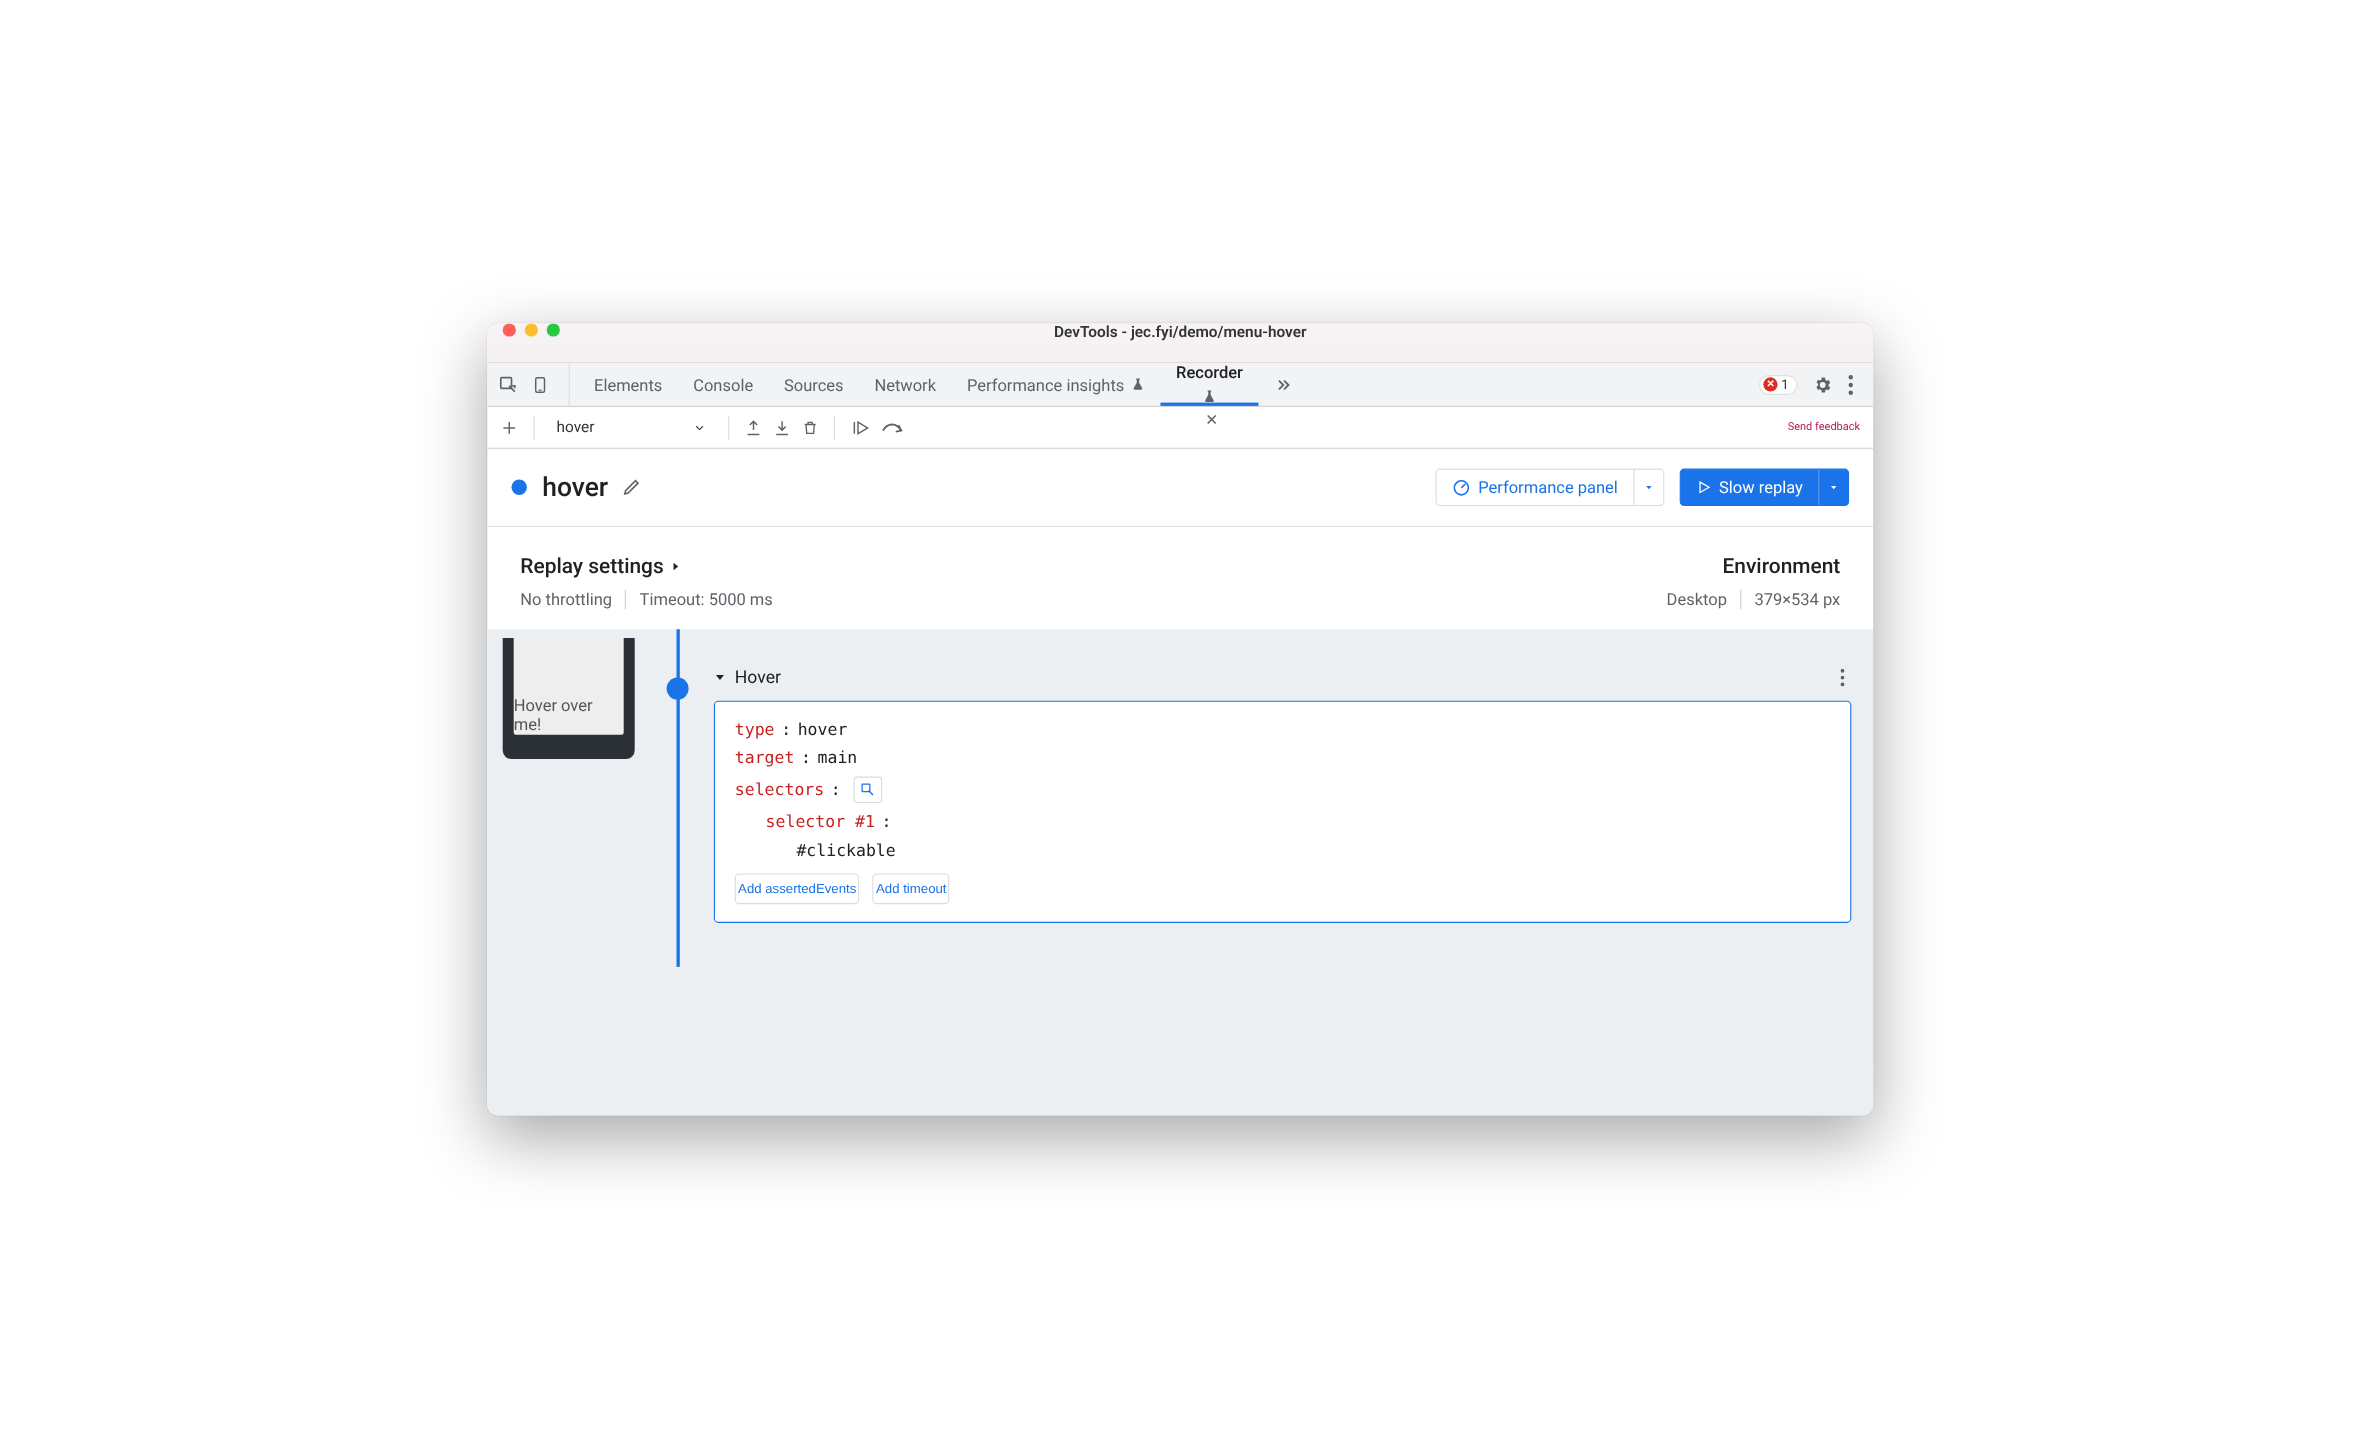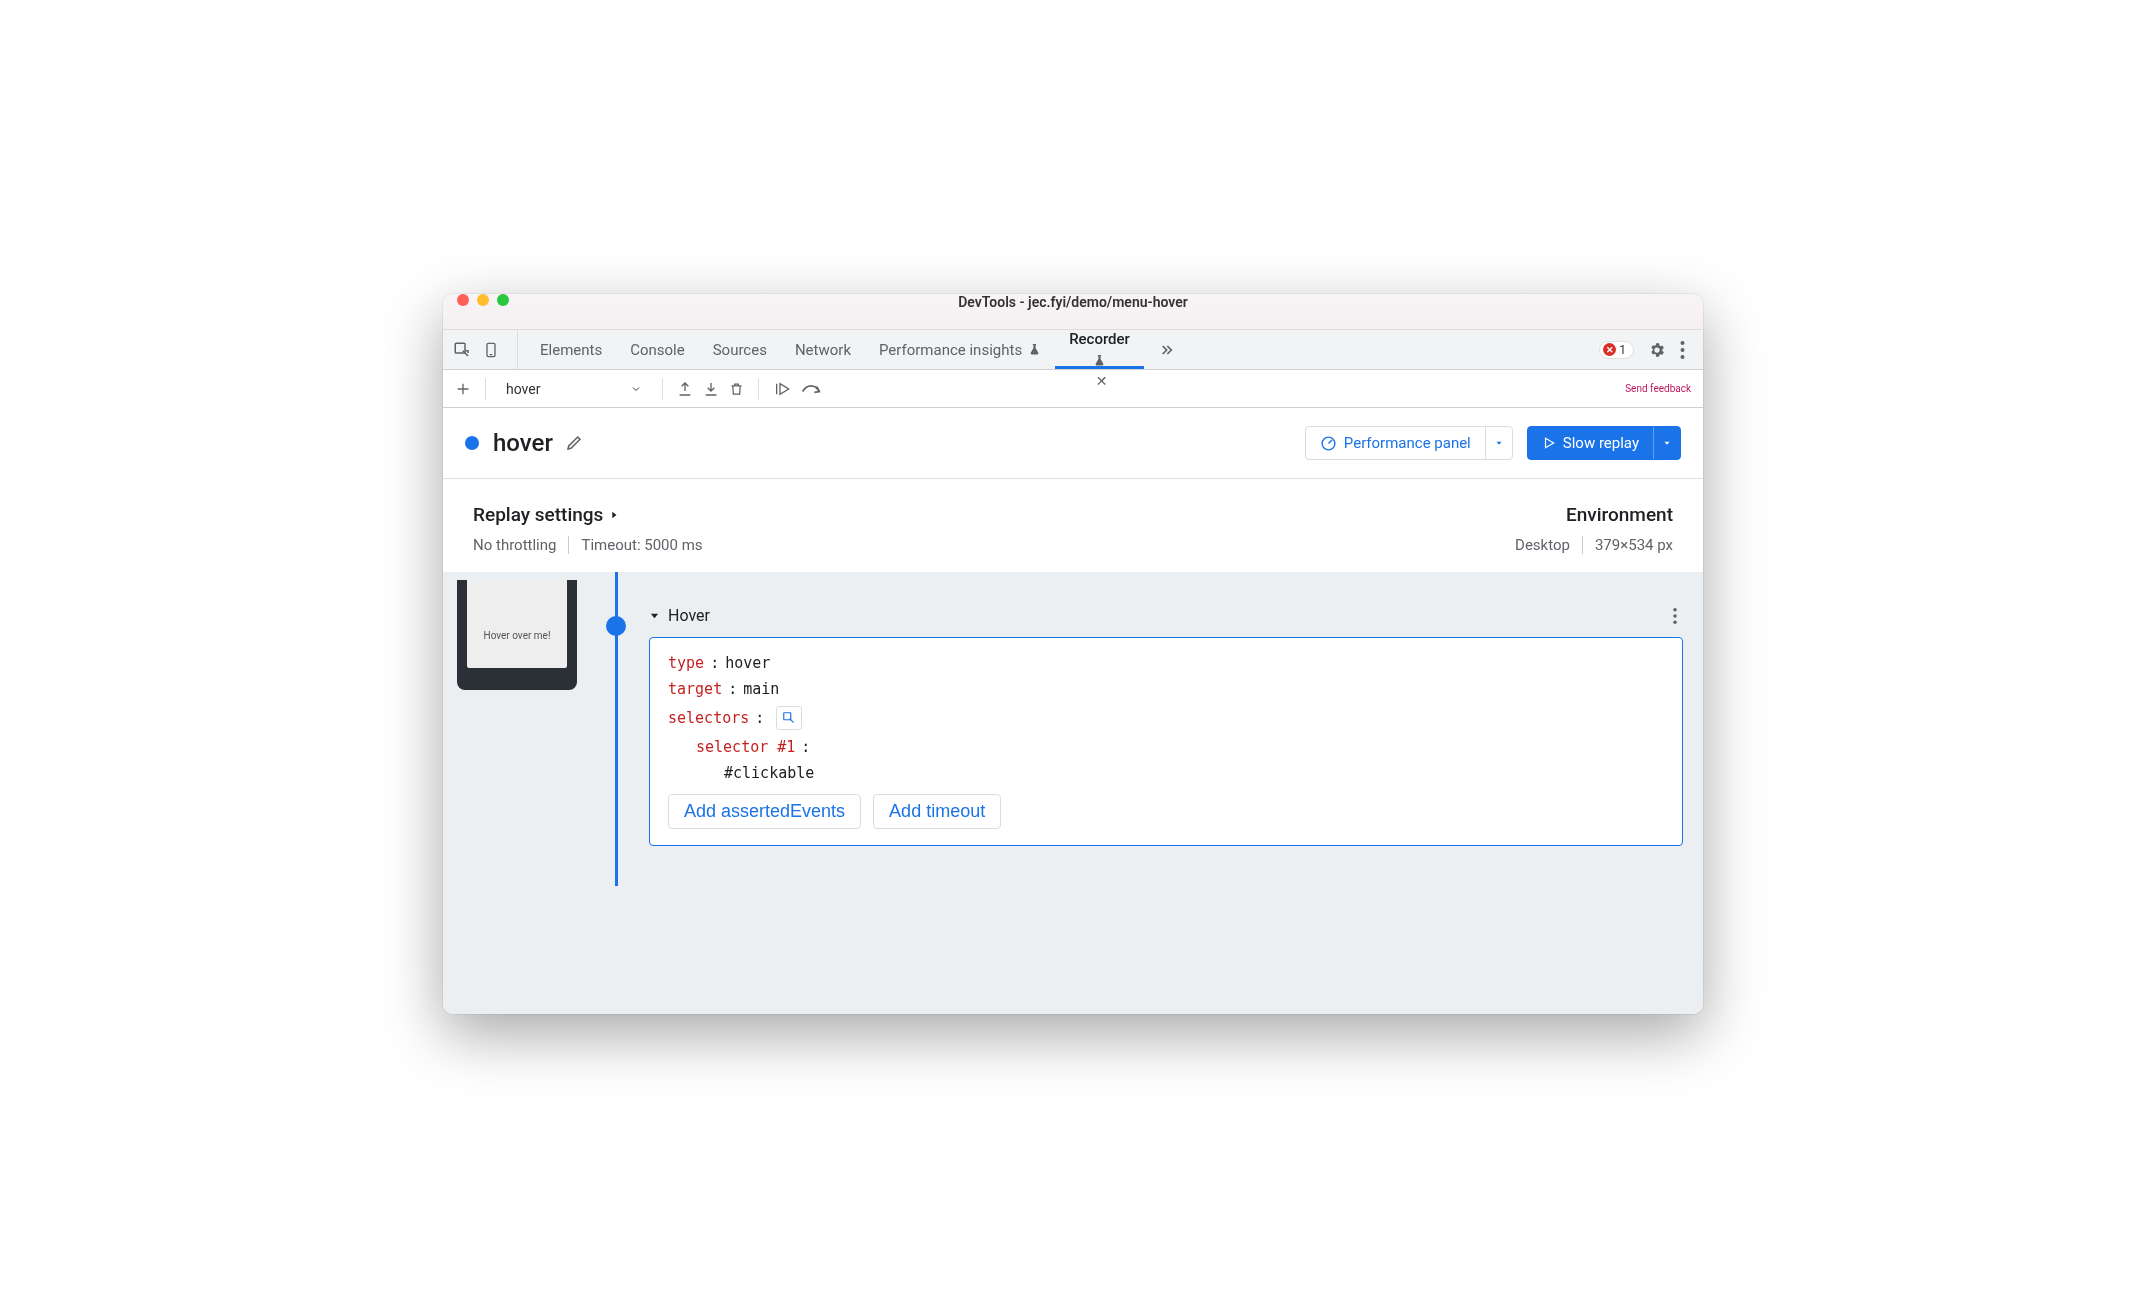--- a/index.html
+++ b/index.html
@@ -44,39 +44,39 @@
 .settings-row { display: flex; padding: 24px 30px 18px; }
 .settings-col { display: flex; flex-direction: column; gap: 10px; }
 .settings-col.right { margin-left: auto; text-align: right; }
 .settings-title { font-size: 19px; font-weight: 500; color: #202124; display: flex; align-items: center; gap: 6px; }
 .settings-sub { font-size: 15px; color: #5f6368; display: flex; gap: 12px; align-items: center; }
 .vsep { width: 1px; height: 18px; background: #ccc; }
 
 .canvas { background: #eceff1; flex: 1; display: flex; align-items: flex-start; padding: 8px 0 0 8px; overflow: hidden; }
 .thumb { width: 120px; margin-left: 6px; margin-top: 0; }
 .thumb-inner { width: 120px; height: 110px; background: #2b3037; border-radius: 0 0 8px 8px; padding: 0 10px 10px; display: flex; align-items: flex-start; justify-content: center; }
-.thumb-page { width: 100%; height: 88px; background: #eee; display: flex; align-items: center; justify-content: center; padding-top: 22px; font-size: 10px; color: #555; border-radius: 0 0 2px 2px; }
+.thumb-page { width: 100%; height: 88px; background: #eee; display: flex; align-items: flex-end; justify-content: center; padding-top: 22px; font-size: 15px; color: #555; border-radius: 0 0 2px 2px; }
 
 .timeline { margin-left: 28px; position: relative; flex: 1; }
 .timeline-line { position: absolute; left: 10px; top: -10px; bottom: -40px; width: 3px; background: #1a73e8; }
 .step-marker { position: absolute; left: 1px; top: 36px; width: 20px; height: 20px; background: #1a73e8; border-radius: 50%; }
 
 .step { margin-left: 44px; margin-right: 20px; margin-top: 26px; }
 .step-header { display: flex; align-items: center; gap: 8px; font-size: 16px; color: #202124; margin-bottom: 12px; }
 .step-header .menu-icon { margin-left: auto; margin-right: 6px; color: #5f6368; }
 
 .step-body { border: 1px solid #1a73e8; background: #fff; border-radius: 4px; padding: 16px 18px; font-family: ui-monospace, "SF Mono", Menlo, Consolas, monospace; font-size: 15px; color: #202124; text-align: right; }
 .step-body .line { margin-bottom: 8px; display: flex; align-items: center; gap: 6px; flex-wrap: wrap; }
 .step-body .k { color: #c5221f; }
 .step-body .indent1 { padding-left: 28px; }
 .step-body .indent2 { padding-left: 56px; }
 .picker-btn { width: 26px; height: 24px; border: 1px solid #dadce0; border-radius: 3px; display: inline-flex; align-items: center; justify-content: center; color: #1a73e8; cursor: pointer; margin-left: 6px; }
 
 .step-actions { display: flex; gap: 12px; margin-top: 12px; font-family: -apple-system, sans-serif; }
-.chip-btn { border: 1px solid #dadce0; border-radius: 4px; padding: 6px 15px; color: #1a73e8; font-size: 18px; cursor: pointer; background: #fff; }
+.chip-btn { border: 1px solid #dadce0; border-radius: 4px; padding: 6px 2px; color: #1a73e8; font-size: 12px; cursor: pointer; background: #fff; }
 
 .err-badge { display: inline-flex; align-items: center; gap: 3px; background: #fff; border: 1px solid #e0e0e0; border-radius: 10px; padding: 1px 7px 1px 3px; font-size: 12px; color: #333; }
 .err-badge .circle { width: 13px; height: 13px; background: #d93025; border-radius: 50%; display: inline-flex; align-items: center; justify-content: center; color:#fff; font-size: 9px; font-weight: bold; }
 
 svg { display: block; }
 </style>
 </head>
 <body>
 
 <div class="window">

